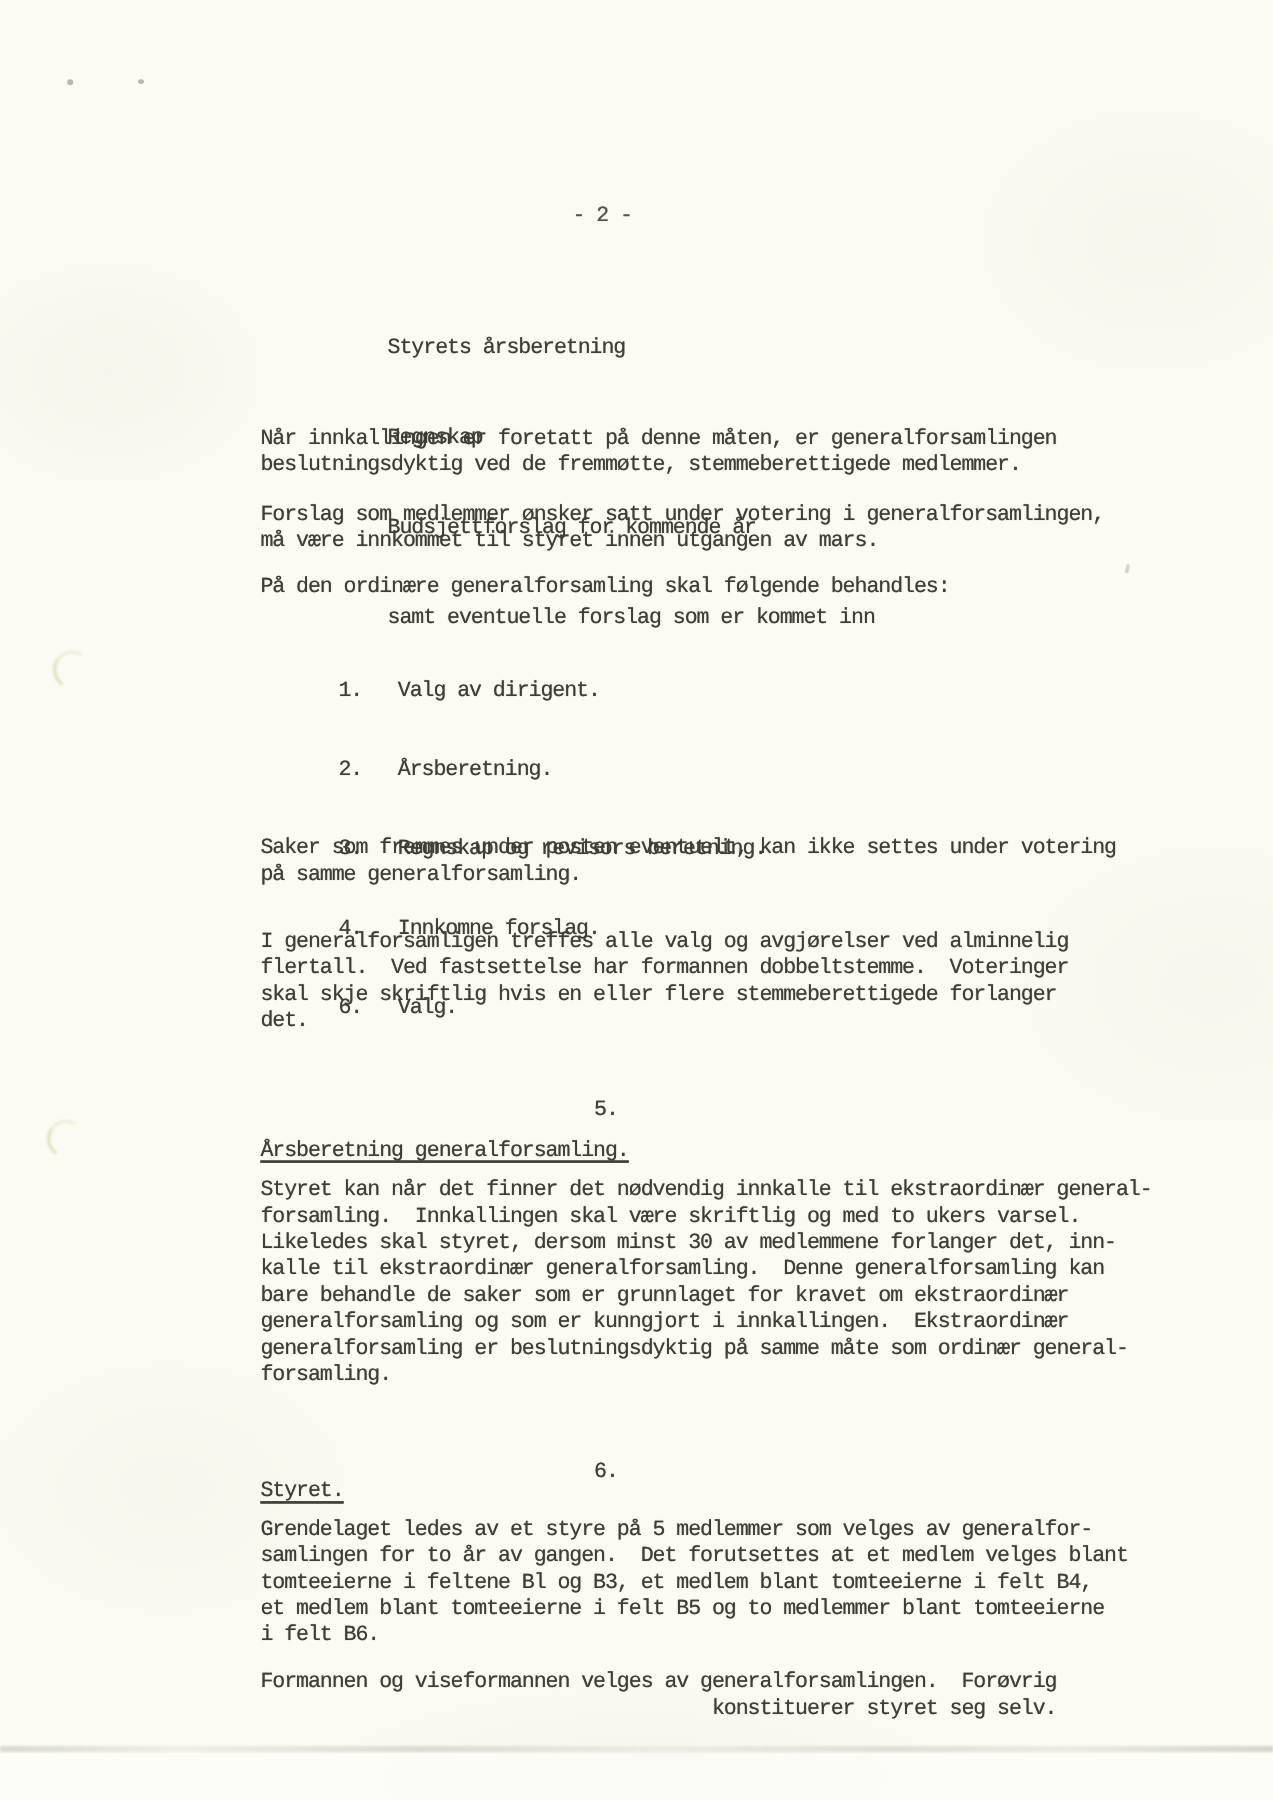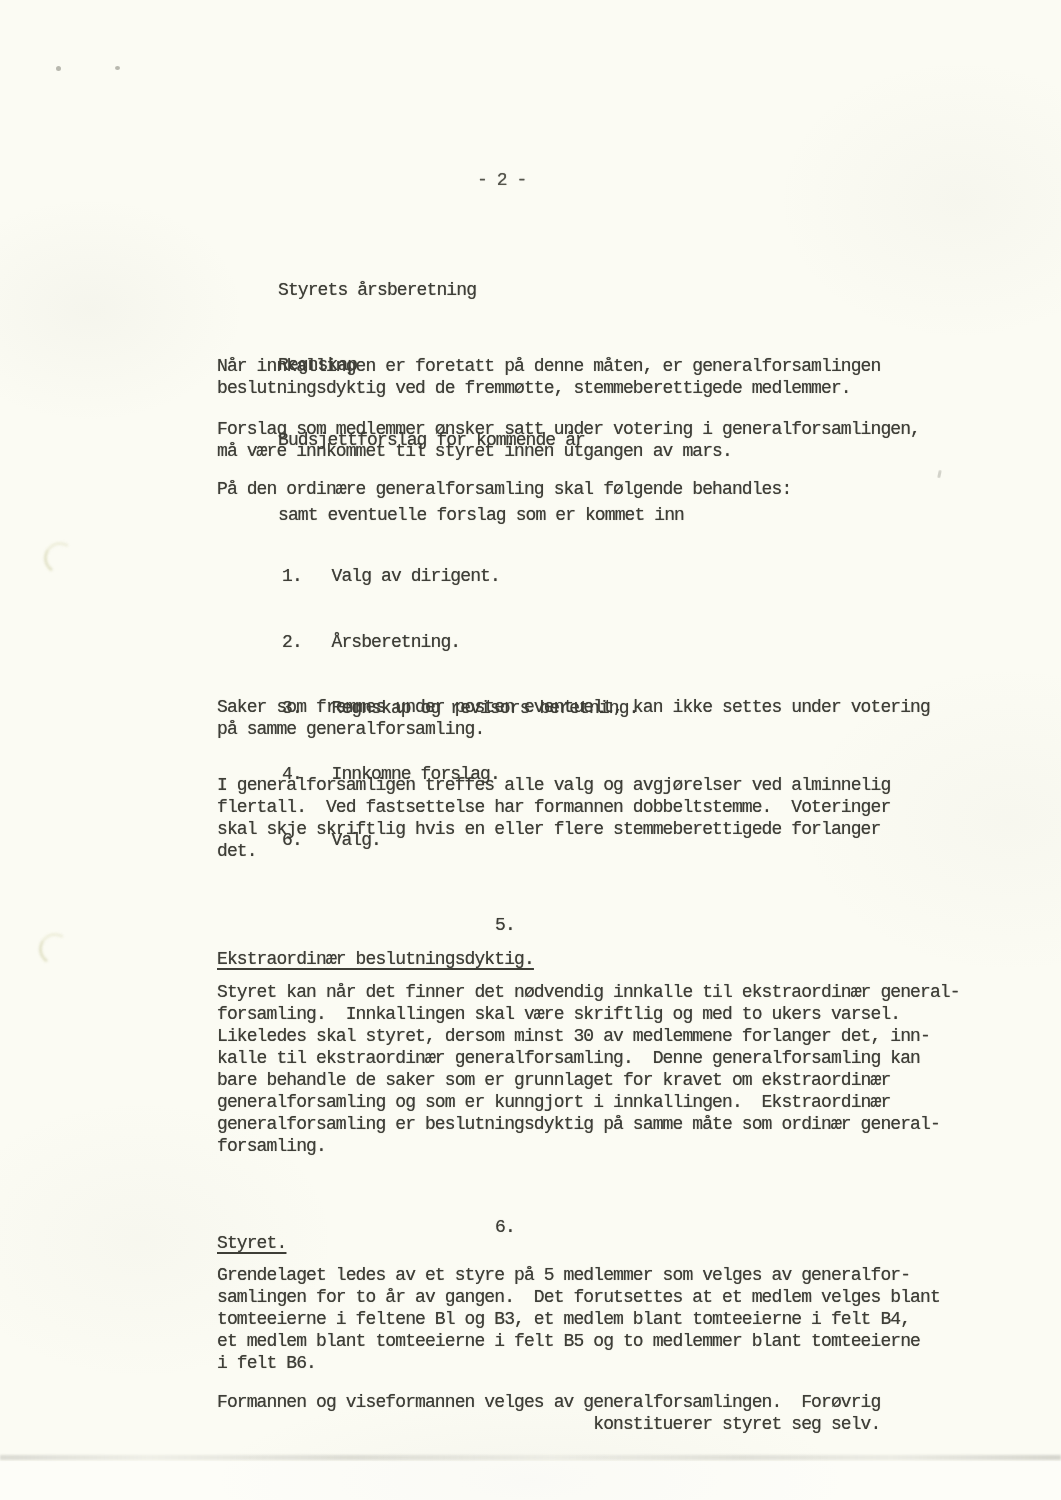--- a/index.html
+++ b/index.html
@@ -22,21 +22,21 @@
     color: #3e3e37;
   }
   .txt {
     position: absolute;
     font-size: 18px;
     line-height: 22px;
     letter-spacing: -0.9px;
     white-space: pre;
     text-shadow: 0 0 0.7px rgba(62,62,55,0.75);
   }
-  .lh25 { line-height: 25px; }
+  .lh25 { line-height: 25px; margin-left: 45px; }
   .pagenum { left: 477px; top: 169px; color: #55554c; }
   .intro   { left: 278px; top: 228px; }
   .p-innkalling { left: 217px; top: 355px; }
   .p-forslag    { left: 217px; top: 418px; }
   .p-agenda-intro { left: 217px; top: 478px; }
   .agenda  { left: 282px; top: 521px; }
   .p-eventuelt { left: 217px; top: 696px; }
   .p-votering  { left: 217px; top: 774px; }
   .s5num  { left: 495px; top: 914px; }
   .s5head { left: 217px; top: 948px; }
@@ -124,21 +124,21 @@
 
   <div class="txt p-eventuelt">Saker som fremmes under posten eventuelt, kan ikke settes under votering
 på samme generalforsamling.</div>
 
   <div class="txt p-votering">I generalforsamligen treffes alle valg og avgjørelser ved alminnelig
 flertall.  Ved fastsettelse har formannen dobbeltstemme.  Voteringer
 skal skje skriftlig hvis en eller flere stemmeberettigede forlanger
 det.</div>
 
   <div class="txt s5num">5.</div>
-  <div class="txt s5head heading">Ekstraordinær beslutningsdyktig.</div>
+  <div class="txt s5head heading">Årsberetning generalforsamling.</div>
   <div class="txt s5body">Styret kan når det finner det nødvendig innkalle til ekstraordinær general-
 forsamling.  Innkallingen skal være skriftlig og med to ukers varsel.
 Likeledes skal styret, dersom minst 30 av medlemmene forlanger det, inn-
 kalle til ekstraordinær generalforsamling.  Denne generalforsamling kan
 bare behandle de saker som er grunnlaget for kravet om ekstraordinær
 generalforsamling og som er kunngjort i innkallingen.  Ekstraordinær
 generalforsamling er beslutningsdyktig på samme måte som ordinær general-
 forsamling.</div>
 
   <div class="txt s6num">6.</div>

